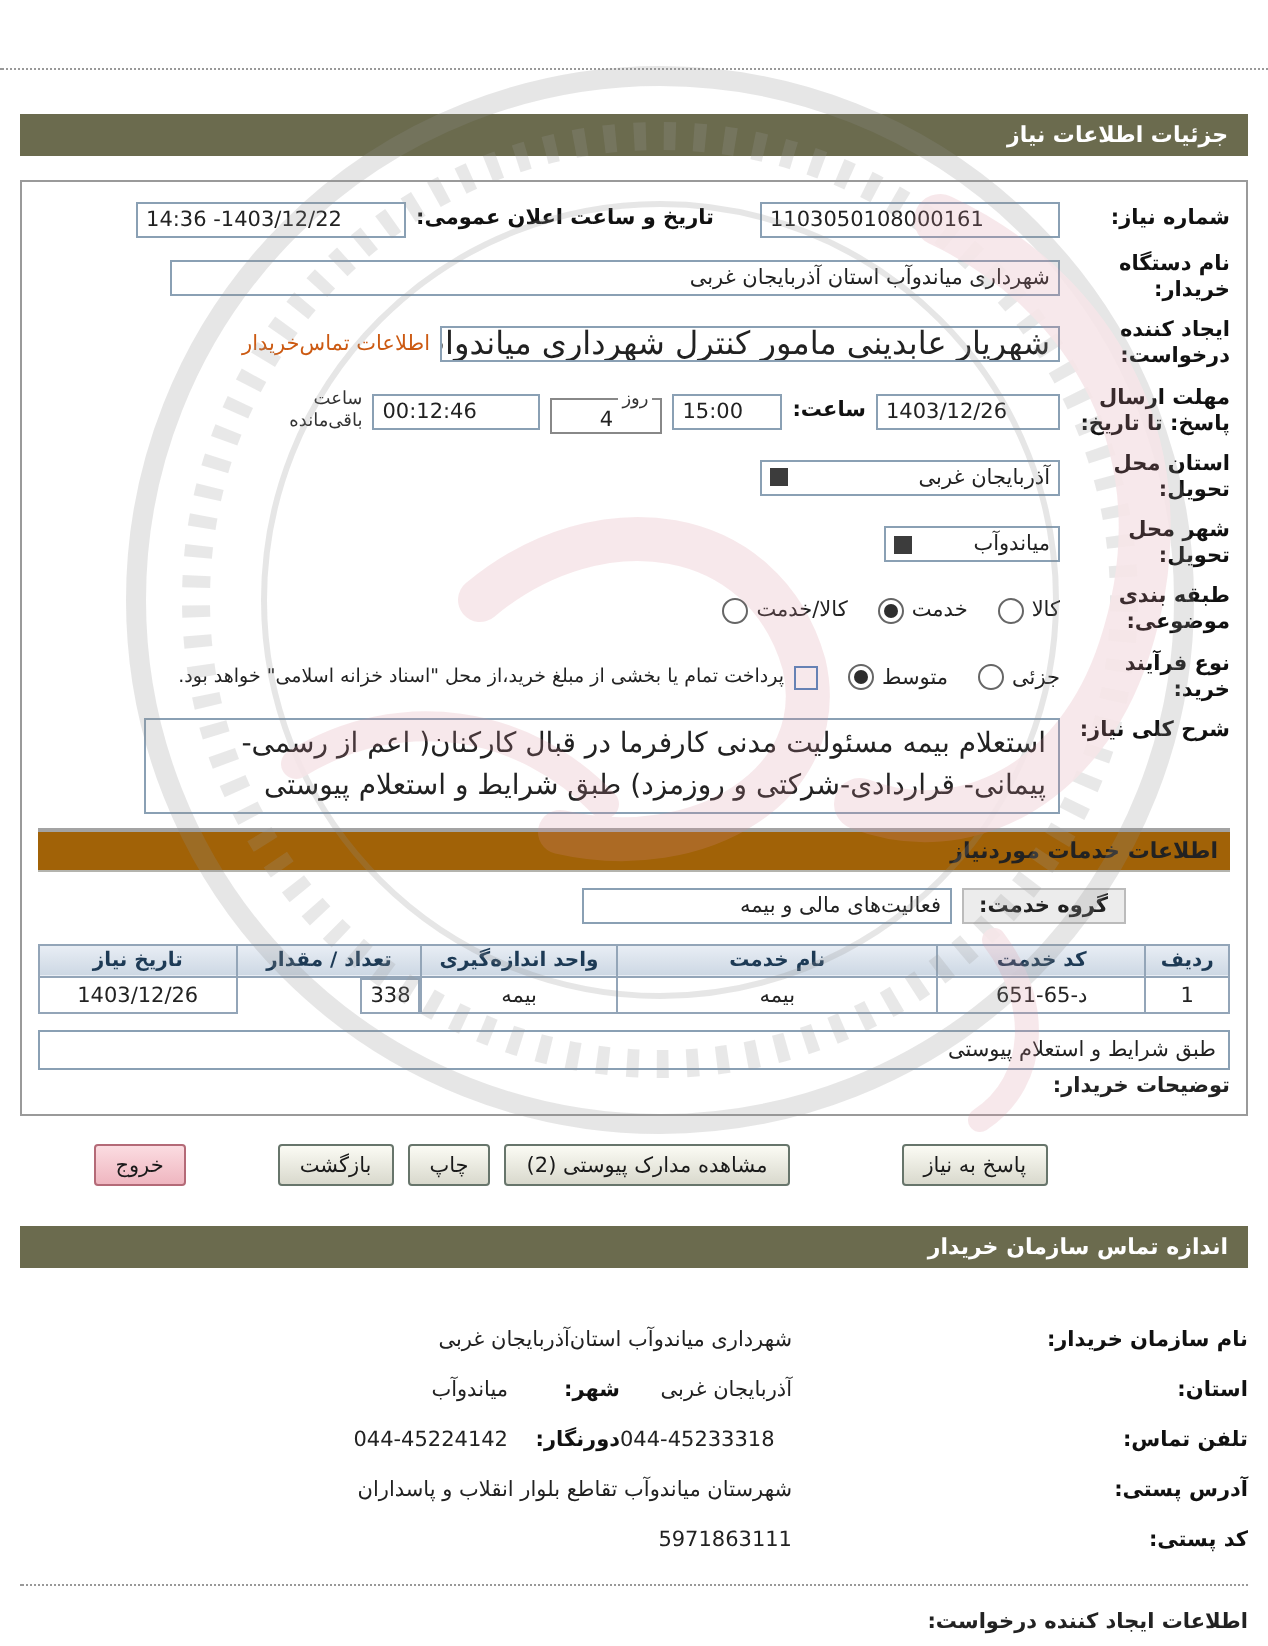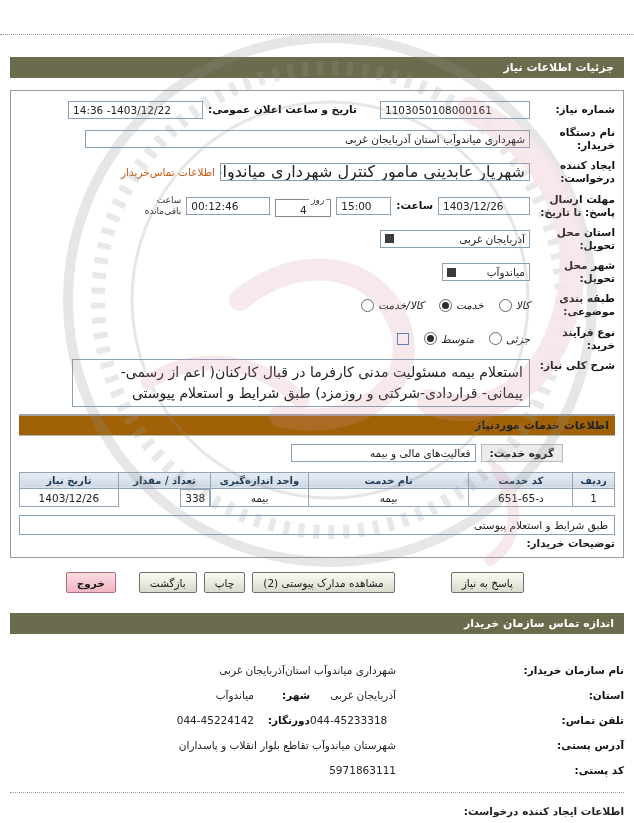--- a/index.html
+++ b/index.html
@@ -24,21 +24,21 @@
   .ltr{direction:ltr;unicode-bidi:isolate;text-align:left;justify-content:flex-start;}
   .w150{width:150px;} .w135{width:135px;} .w452{width:445px;} .w310{width:310px;}
   .w92{width:92px;} .w55{width:55px;} .w84{width:84px;} .w88{width:88px;} .w185{width:185px;}
   .link{color:#cc5a12;font-size:10.5px;cursor:pointer;white-space:nowrap;}
   .dd{width:9px;height:9px;background:#3c3c3c;margin-right:auto;flex:none;}
   .days-box{border:1px solid #888;width:56px;height:22px;margin:0;padding:0 4px;
             display:flex;align-items:center;justify-content:center;box-sizing:border-box;}
   .days-box legend{font-size:9px;padding:0 2px;font-weight:normal;color:#333;}
   .tiny-label{width:58px;flex:none;font-size:9px;line-height:1.15;color:#333;}
 
-  .opt{display:inline-flex;align-items:center;gap:4px;margin-left:10px;font-style:italic;}
+  .opt{display:inline-flex;align-items:center;gap:4px;margin-left:10px;}
   .radio{width:11px;height:11px;border:1px solid #666;border-radius:50%;background:#fff;
          position:relative;flex:none;}
   .radio.checked::after{content:'';position:absolute;inset:2px;background:#2e2e2e;border-radius:50%;}
   .checkbox{width:10px;height:10px;border:1px solid #4a7ebb;background:#fff;flex:none;position:relative;}
   .note-small{font-size:9.5px;color:#222;}
 
   .desc-box{border:1px solid #8aa0b4;background:#fff;width:458px;min-height:34px;
             padding:2px 6px;font-size:14px;line-height:1.5;box-sizing:border-box;}
   .section-strip{margin:4px 0 8px;background:#a16207;border-top:2px solid #a3a3a3;
                  border-bottom:1px solid #b4b4ae;padding:3px 6px;font-weight:bold;
@@ -55,21 +55,21 @@
   .note-box{border:1px solid #8aa0b4;background:#fff;height:18px;line-height:18px;
             padding:0 6px;margin-top:8px;font-size:10.5px;overflow:hidden;}
   .note-label{margin-top:2px;text-align:right;font-weight:bold;}
 
   .btnrow{margin:14px 10px 0;display:flex;align-items:center;gap:7px;}
   .btn{font-family:inherit;font-size:10.5px;color:#1a1a1a;height:21px;padding:0 10px;
        border:1px solid #67756b;border-radius:2px;background:linear-gradient(#fbfbf4,#d9d9cd);
        cursor:pointer;white-space:nowrap;}
   .btn-respond{margin-right:100px;}
   .btn-attach{margin-right:49px;}
-  .btn-exit{margin-right:16px;background:linear-gradient(#fbdce1,#efb6c0);border-color:#b46a77;font-weight:bold;}
+  .btn-exit{margin-right:39px;background:linear-gradient(#fbdce1,#efb6c0);border-color:#b46a77;}
 
   .info{margin:30px 10px 0;}
   .crow{display:flex;align-items:flex-start;margin-bottom:13px;font-size:10.5px;}
   .clabel{width:228px;flex:none;font-weight:bold;color:#111;}
   .cval1{width:86px;flex:none;}
   .clabel2{width:56px;flex:none;font-weight:bold;color:#111;}
   .cval{white-space:nowrap;}
   .num{direction:ltr;unicode-bidi:isolate;display:inline-block;}
 
   .mid-dotted{margin:16px 10px 0;border-top:1px dotted #999;height:0;}
@@ -171,20 +171,21 @@
         <span class="flabel">نوع فرآیند خرید:</span>
         <span class="opt">
           <span>جزئی</span>
           <span class="radio"></span>
         </span>
         <span class="opt">
           <span>متوسط</span>
           <span class="radio checked"></span>
         </span>
         <span class="checkbox"></span>
+        <span class="note-small">پرداخت تمام یا بخشی از مبلغ خرید،از محل "اسناد خزانه اسلامی" خواهد بود.</span>
       </div>
 
       <div class="frow" style="align-items:flex-start;">
         <span class="flabel">شرح کلی نیاز:</span>
         <span class="desc-box">استعلام بیمه مسئولیت مدنی کارفرما در قبال کارکنان( اعم از رسمی- پیمانی- قراردادی-شرکتی و روزمزد) طبق شرایط و استعلام پیوستی</span>
       </div>
 
       <div class="section-strip">
         <span>اطلاعات خدمات موردنیاز</span>
       </div>

